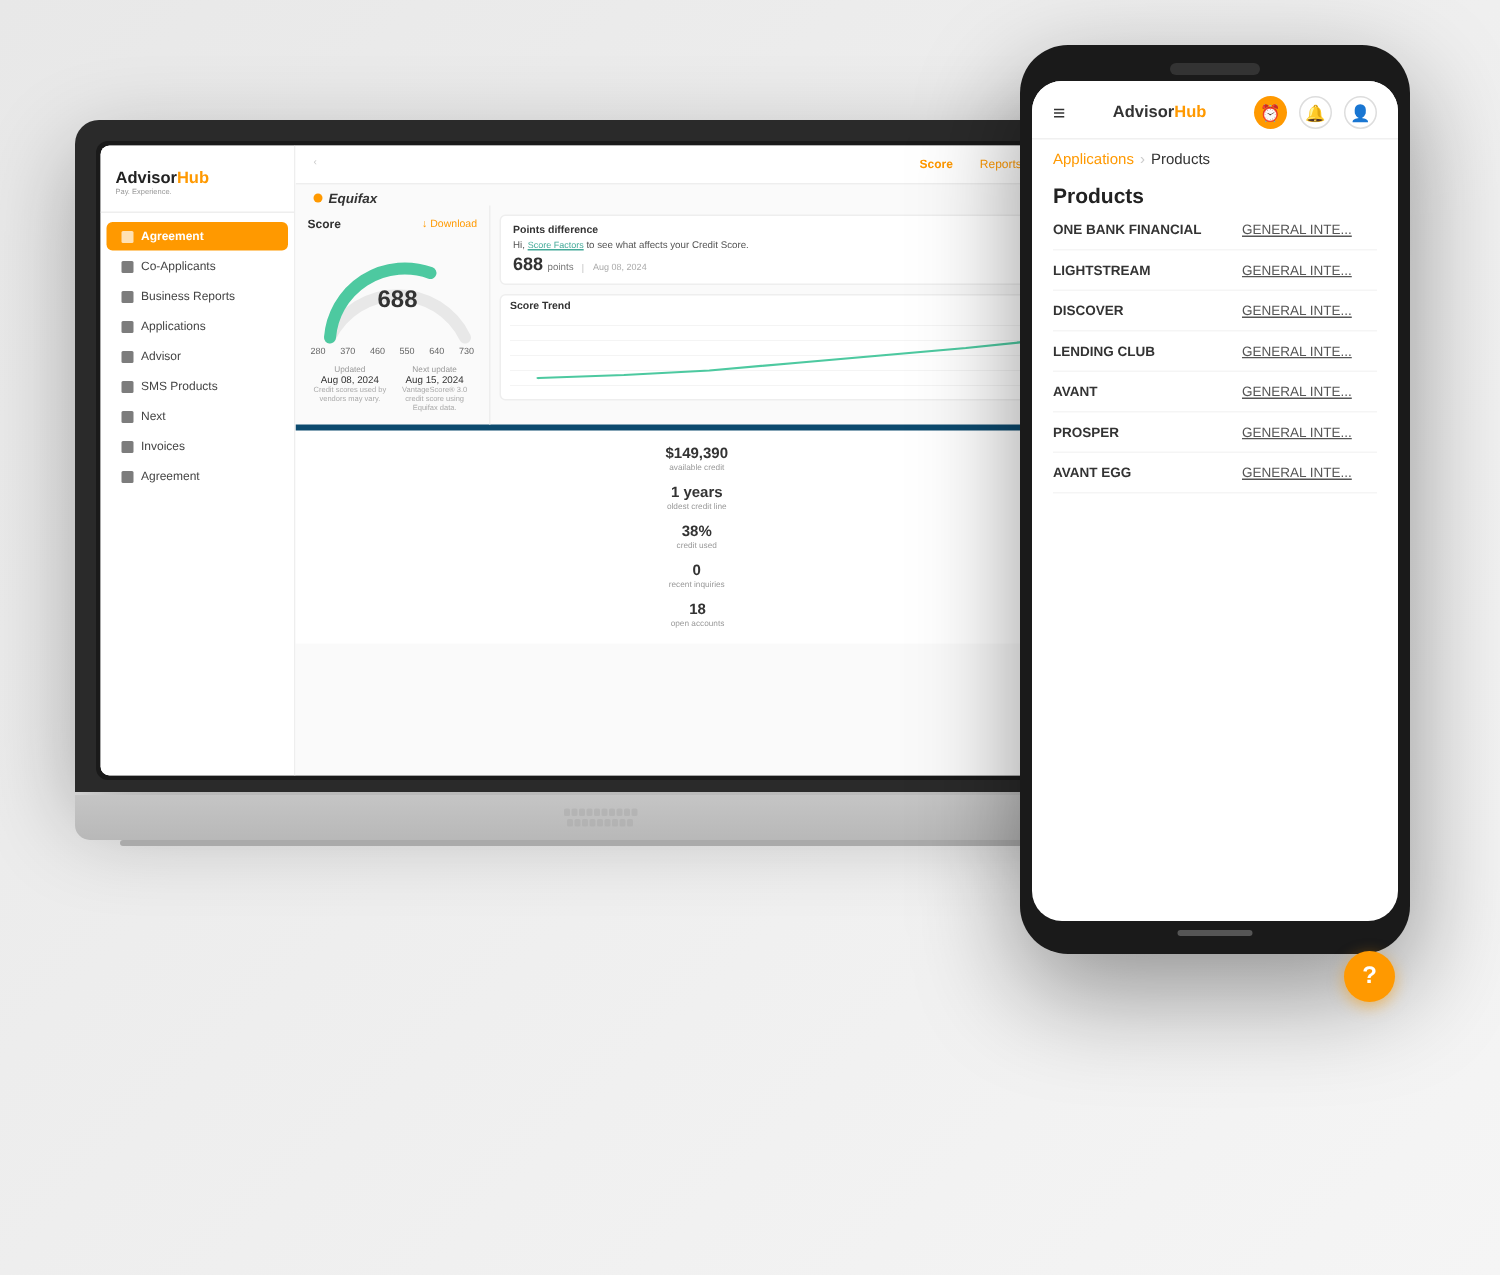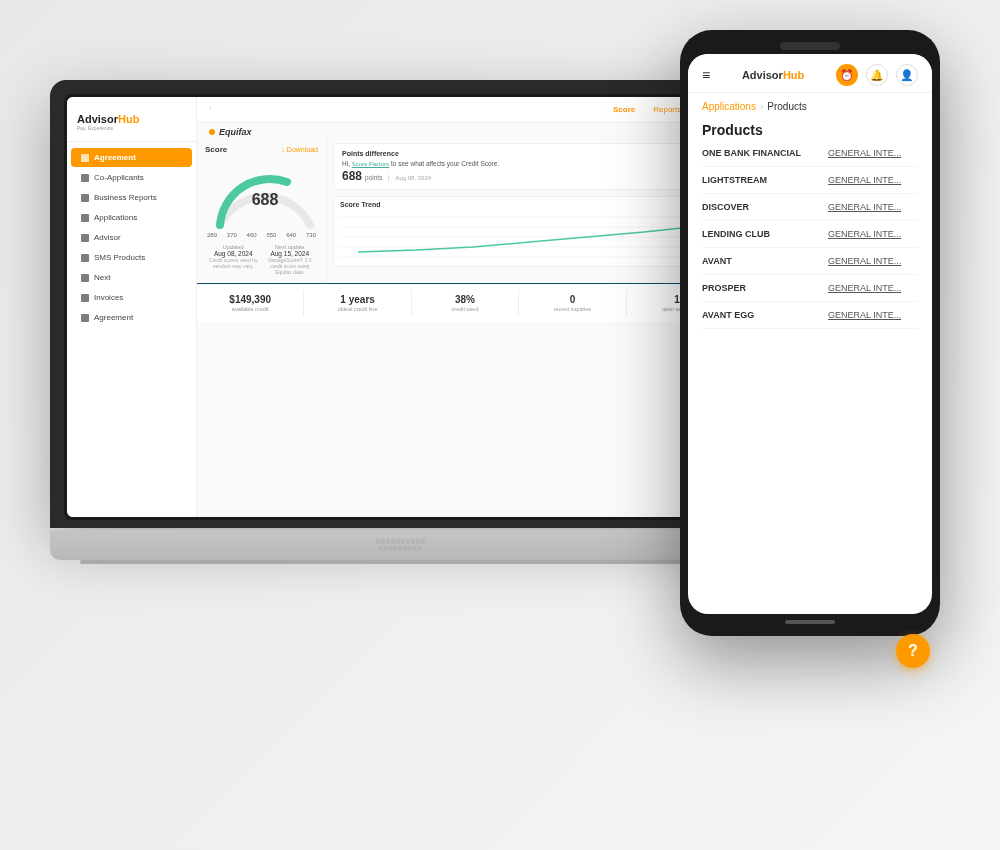--- a/index.html
+++ b/index.html
@@ -227,23 +227,24 @@
 
     
     .mini-chart {
       height: 50px;
       position: relative;
     }
 
     
     .stats-bar {
       background: #fff;
-      border-top: 1px solid #0c4a6e;
+      border-top: 4px solid #0c4a6e;
       display: flex;
       padding: 6px 0;
+      flex-direction: column;
     }
 
     .stat-item {
       flex: 1;
       text-align: center;
       border-right: 1px solid #eee;
       padding: 4px;
     }
     .stat-item:last-child { border-right: none; }
     .stat-value { font-size: 10px; font-weight: 700; color: #333; }

